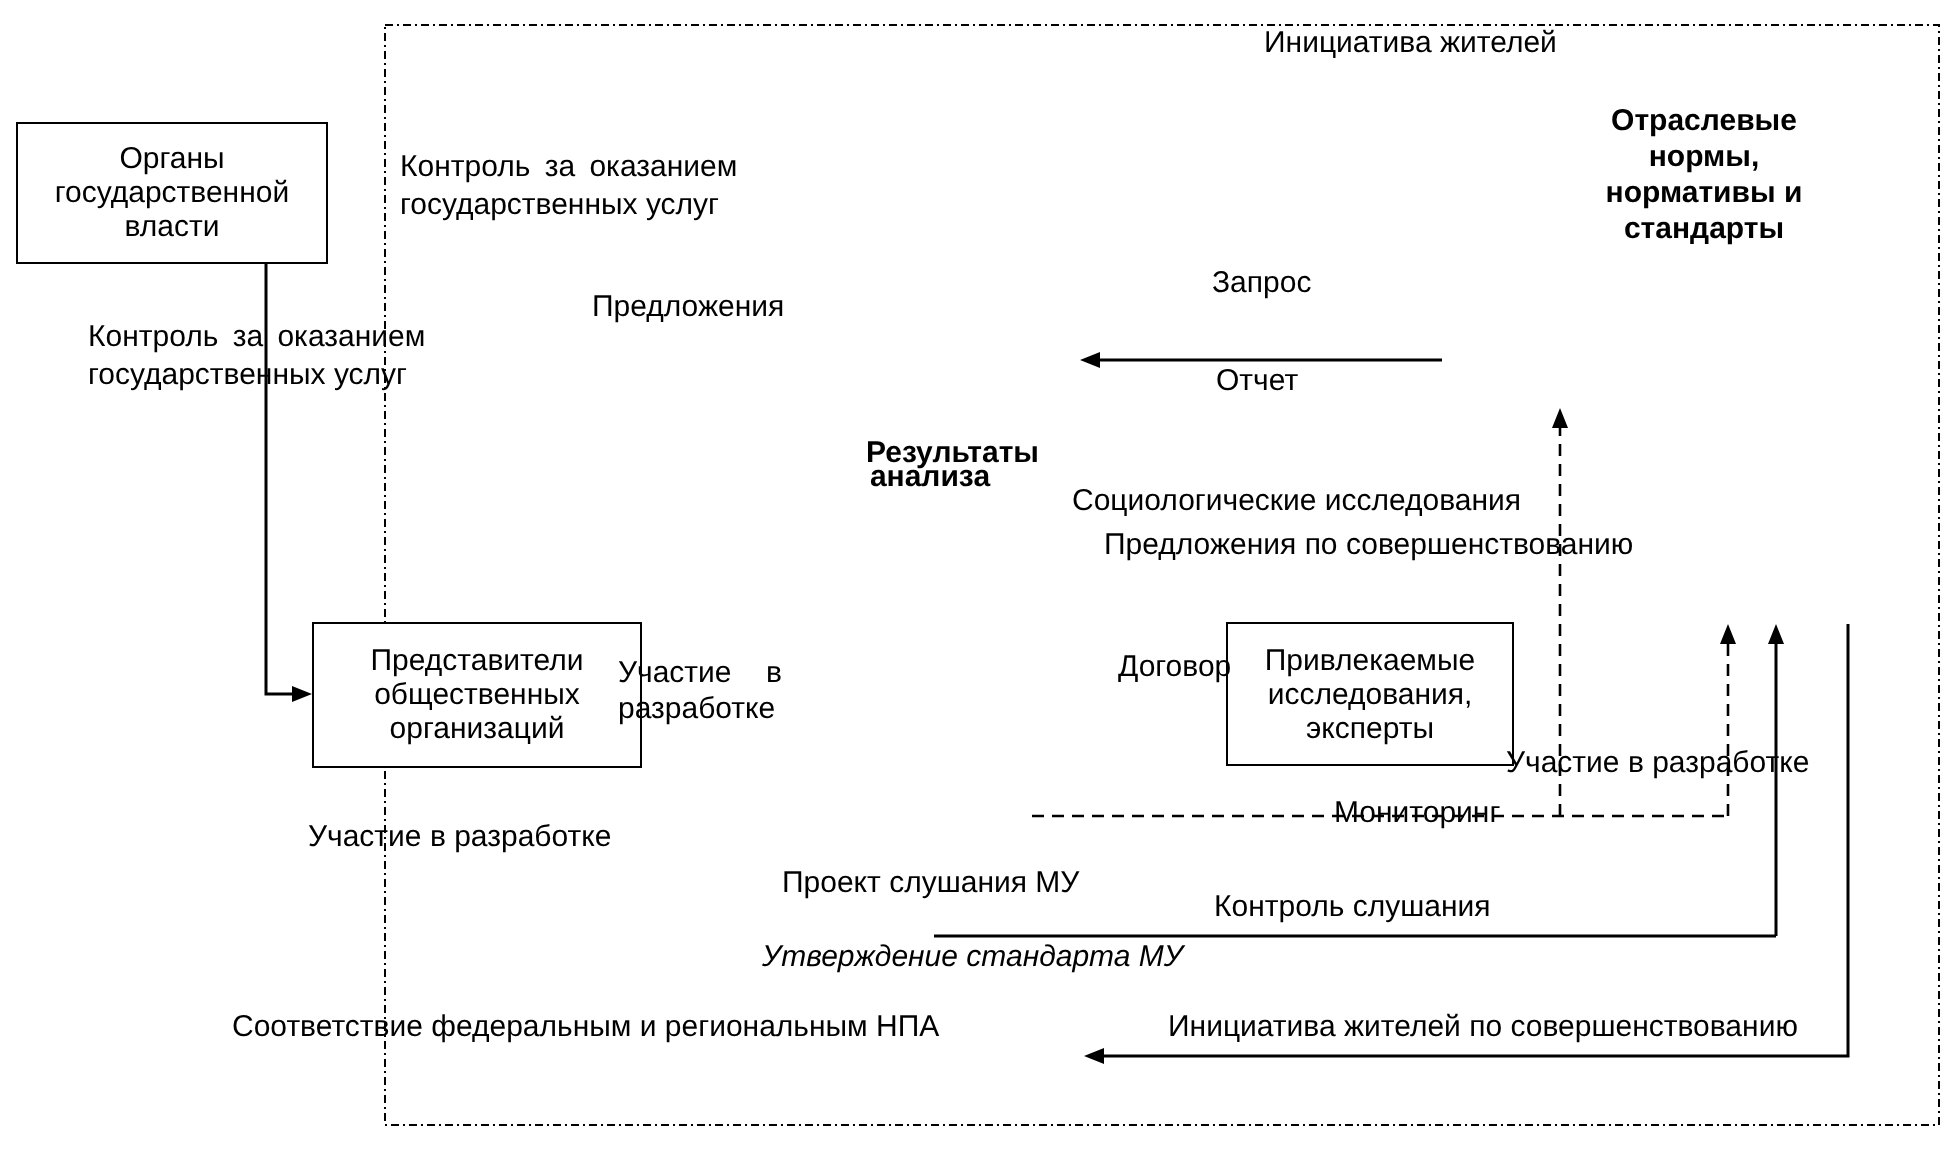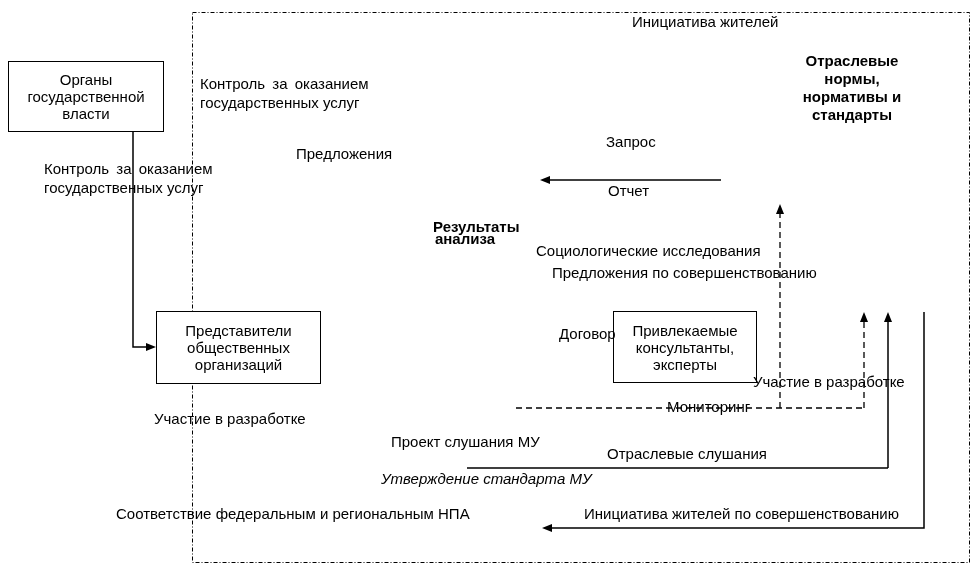--- a/index.html
+++ b/index.html
@@ -52,21 +52,21 @@
 
   <div class="box" style="left:8px;top:61px;width:156px;height:71px;">
     <span>Органы государственной власти</span>
   </div>
 
   <div class="box" style="left:156px;top:311px;width:165px;height:73px;">
     <span>Представители общественных организаций</span>
   </div>
 
   <div class="box" style="left:613px;top:311px;width:144px;height:72px;">
-    <span>Привлекаемые консультанты, эксперты</span>
+    <span>Привлекаемые исследования, эксперты</span>
   </div>
 
   <div class="lbl twoline" style="left:44px;top:159px;">
     <div class="ln spread1">Контроль за оказанием</div>
     <div class="ln">государственных услуг</div>
   </div>
 
   <div class="lbl twoline" style="left:200px;top:74px;">
     <div class="ln spread1">Контроль за оказанием</div>
     <div class="ln">государственных услуг</div>
@@ -84,30 +84,34 @@
   <div class="lbl" style="left:608px;top:184px;text-align:center;">Отчет</div>
 
   <div class="lbl wrap" style="left:433px;top:221px;width:64px;line-height:12px;">Результаты анализа</div>
 
   <div class="lbl" style="left:536px;top:244px;">Социологические исследования</div>
 
   <div class="lbl" style="left:536px;top:266px;margin-left:16px;">Предложения по совершенствованию</div>
 
   <div class="lbl" style="left:559px;top:327px;">Договор</div>
 
+  <div class="lbl pright" style="left:309px;top:328px;">
+    <div class="ln spread2">Участие в</div>
+    <div class="ln">разработке</div>
+  </div>
 
   <div class="lbl" style="left:753px;top:375px;">Участие в разработке</div>
 
   <div class="lbl" style="left:154px;top:412px;">Участие в разработке</div>
 
   <div class="lbl" style="left:667px;top:400px;">Мониторинг</div>
 
   <div class="lbl" style="left:391px;top:435px;">Проект слушания МУ</div>
 
-  <div class="lbl" style="left:607px;top:447px;">Отраслевые слушания</div>
+  <div class="lbl" style="left:607px;top:447px;">Контроль слушания</div>
 
   <div class="lbl" style="left:381px;top:472px;font-style:italic;">Утверждение стандарта МУ</div>
 
   <div class="lbl" style="left:584px;top:507px;">Инициатива жителей по совершенствованию</div>
 
   <div class="lbl" style="left:116px;top:507px;">Соответствие федеральным и региональным НПА</div>
 
 </div>
 
 </body></html>

